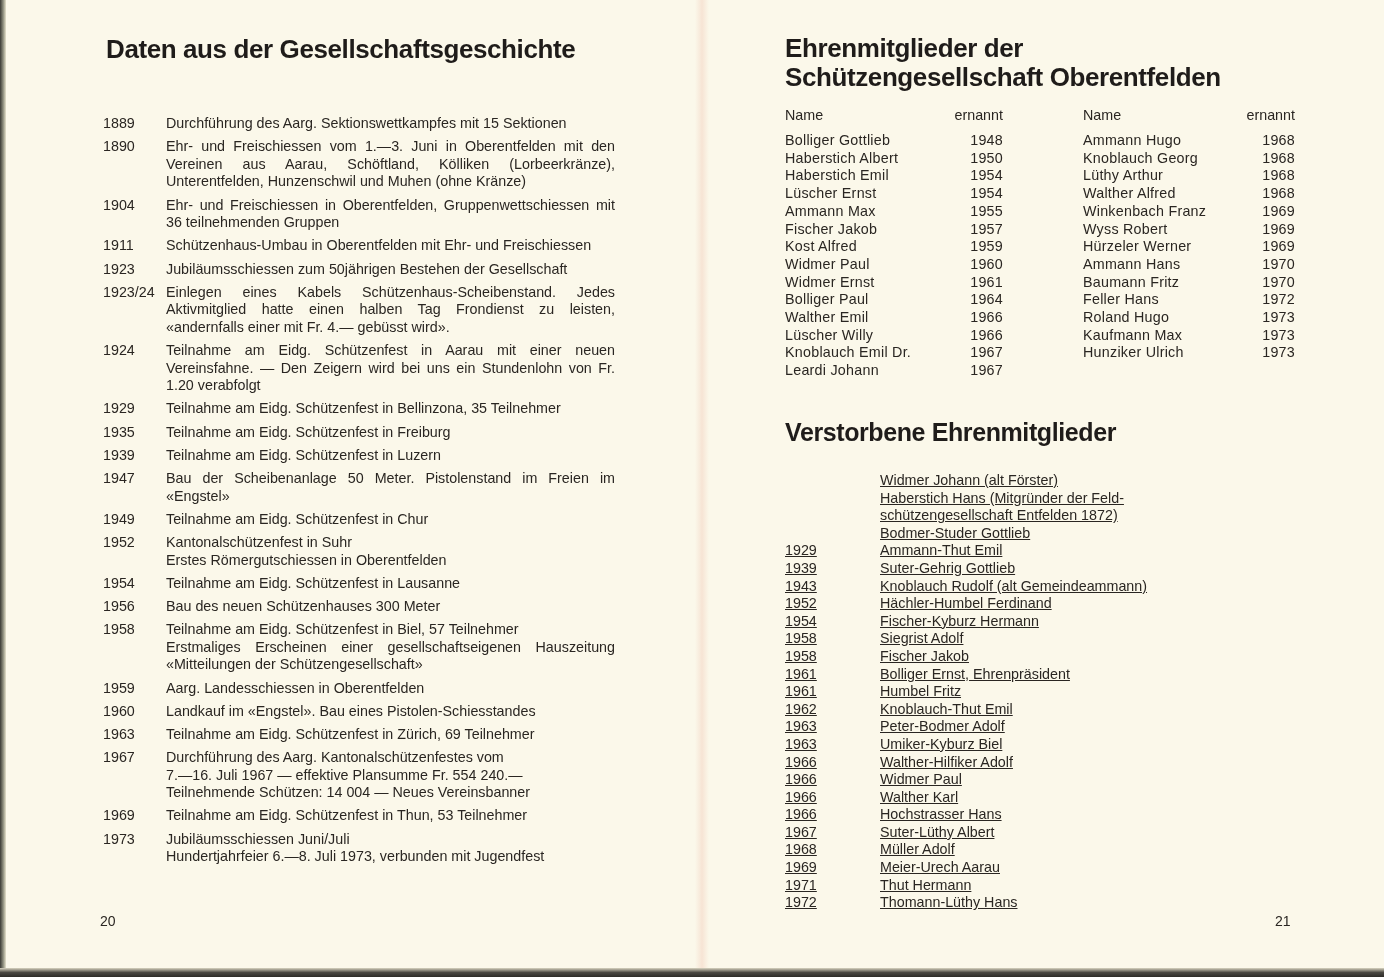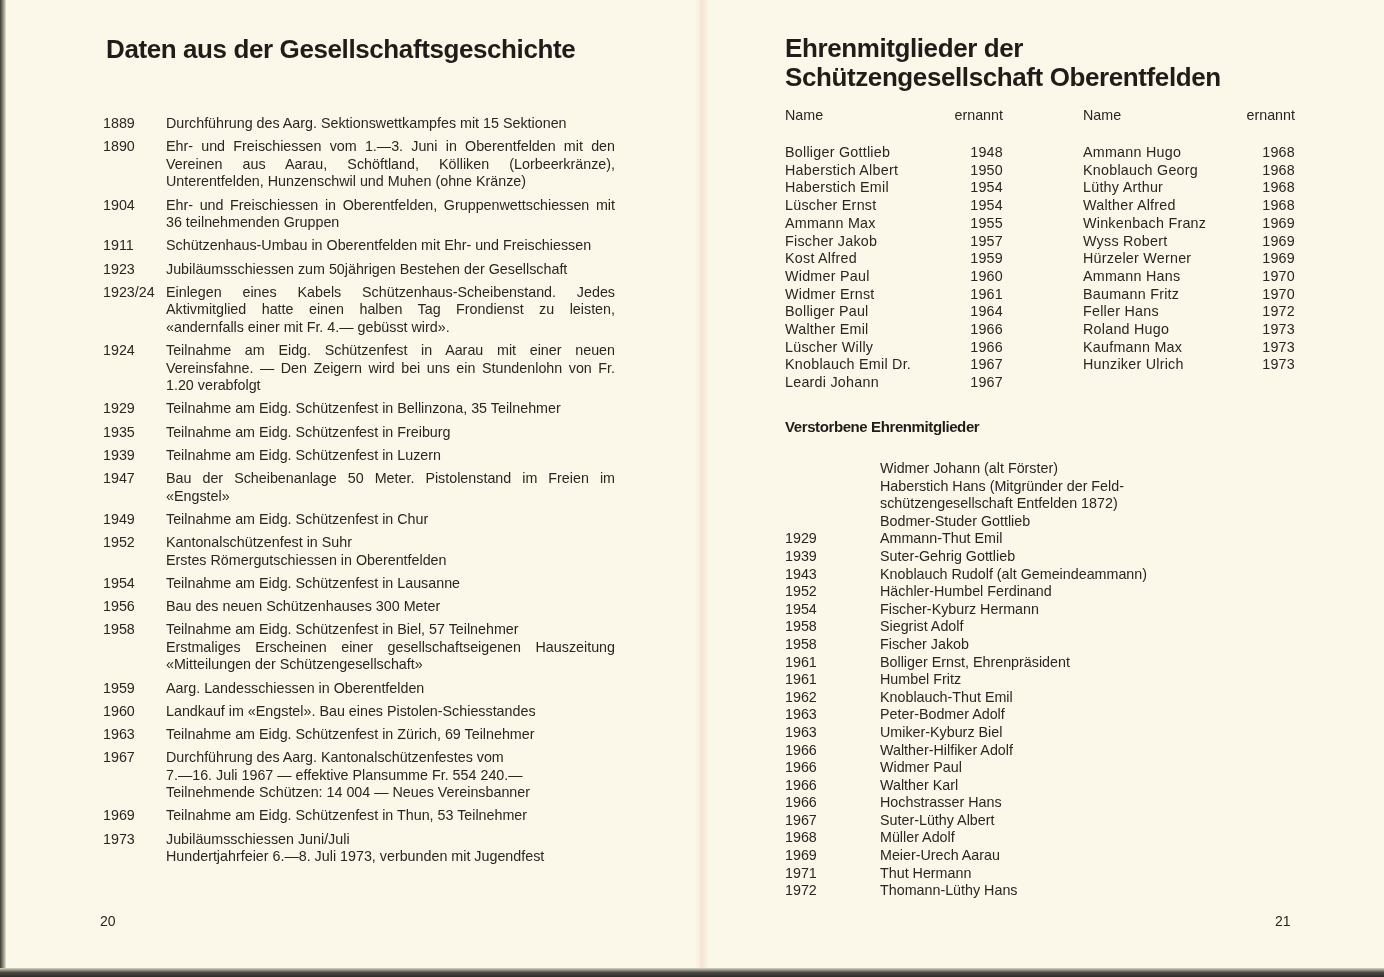--- a/index.html
+++ b/index.html
@@ -34,27 +34,27 @@
   .chron-text span { display: block; }
   .page-num { position: absolute; font-size: 14px; top: 913px; }
   .pn-left { left: 94px; }
   .pn-right { left: 566px; }
 
   
   .hm { position: absolute; left: 76px; top: 106px; width: 510px; display: flex; justify-content: space-between; }
   .hm-col { width: 218px; }
   .hm-col.second { width: 212px; }
   .hm-head, .hm-row { display: flex; justify-content: space-between; font-size: 14.3px; }
-  .hm-head { line-height: 18px; margin-bottom: 20px; }
+  .hm-head { line-height: 18px; margin-bottom: 8px; }
   .hm-row { line-height: 17.7px; letter-spacing: 0.25px; }
   .hm-year { text-align: right; }
 
-  .sub-title { position: absolute; left: 76px; top: 418px; font-size: 15px; }
-
-  .deceased { position: absolute; left: 76px; top: 460px; width: 460px; font-size: 14.3px; }
+  .sub-title { position: absolute; left: 76px; top: 418px; font-size: 25px; }
+
+  .deceased { position: absolute; left: 76px; top: 472px; width: 460px; font-size: 14.3px; text-decoration: underline; }
   .dec-row { display: flex; line-height: 17.6px; }
   .dec-year { width: 95px; flex: none; }
   .dec-name span { display: block; }
 </style>
 </head>
 <body>
 
 <div class="spread">
   <div class="edge-left"></div>
   <div class="gutter"></div>

